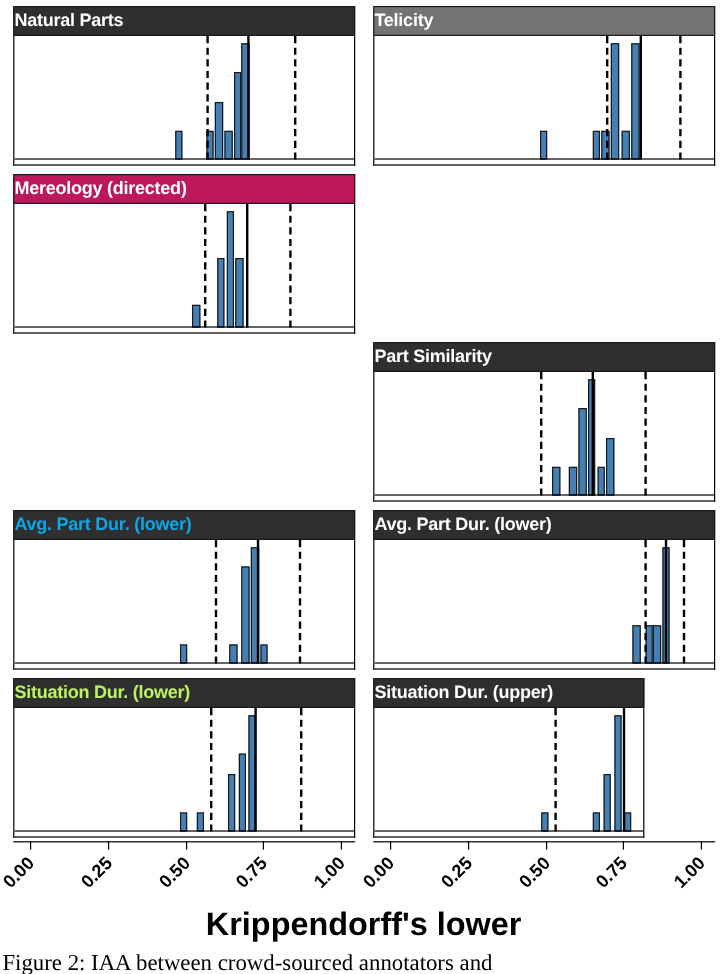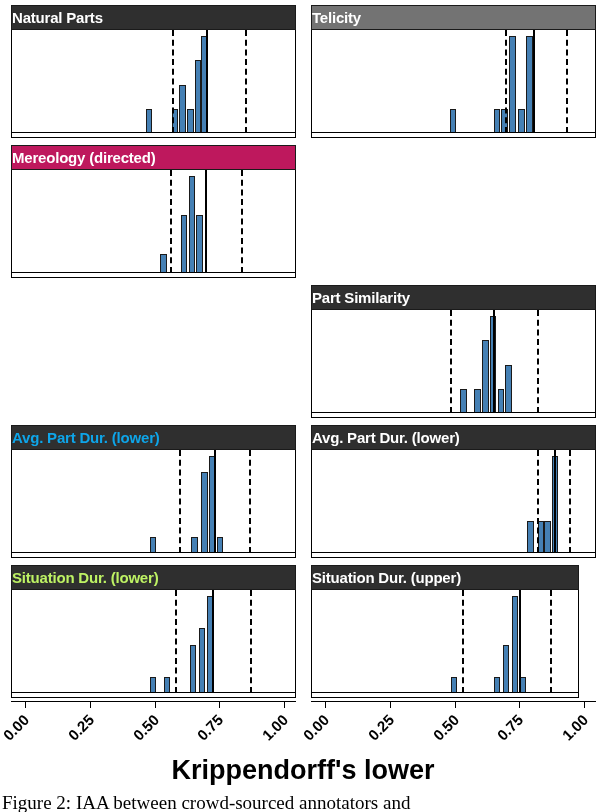--- a/index.html
+++ b/index.html
@@ -166,21 +166,21 @@
             <div class="bar" style="background: rgb(69, 128, 180); left: 177.817px; width: 6.475px; height: 48.5px; bottom: 4px;"></div>
             <div class="bar" style="background: rgb(69, 128, 180); left: 186.882px; width: 6.475px; height: 64.6667px; bottom: 4px;"></div>
             <div class="bar" style="background: rgb(69, 128, 180); left: 194.652px; width: 6.475px; height: 97px; bottom: 4px;"></div>
             <div style="position: absolute; left: 0px; right: 0px; bottom: 4px; height: 0px; border-top: 1.5px solid rgb(0, 0, 0);"></div>
             <div class="vline dashed" style="left: 162.925px; bottom: 4px; top: 0px;"></div>
             <div class="vline dashed" style="left: 238.035px; bottom: 4px; top: 0px;"></div>
             <div class="vline" style="left: 200.48px; bottom: 4px; top: 0px;"></div>
           </div>
         </div>
       </div>
-      <div class="panel" style="left: 311px; top: 565px; width: 268px; height: 133px;">
+      <div class="panel" style="left: 311px; top: 565px; width: 226px; height: 133px;">
         <div class="strip" style="background: rgb(47, 47, 47);">
           <span style="color: rgb(255, 255, 255);">Situation Dur. (upper)</span>
         </div>
         <div class="plot">
           <div class="plotinner">
             <div class="bar" style="background: rgb(69, 128, 180); left: 138.968px; width: 6.475px; height: 16.1667px; bottom: 4px;"></div>
             <div class="bar" style="background: rgb(69, 128, 180); left: 181.702px; width: 6.475px; height: 16.1667px; bottom: 4px;"></div>
             <div class="bar" style="background: rgb(69, 128, 180); left: 190.767px; width: 6.475px; height: 48.5px; bottom: 4px;"></div>
             <div class="bar" style="background: rgb(69, 128, 180); left: 199.832px; width: 6.475px; height: 97px; bottom: 4px;"></div>
             <div class="bar" style="background: rgb(69, 128, 180); left: 207.602px; width: 6.475px; height: 16.1667px; bottom: 4px;"></div>

